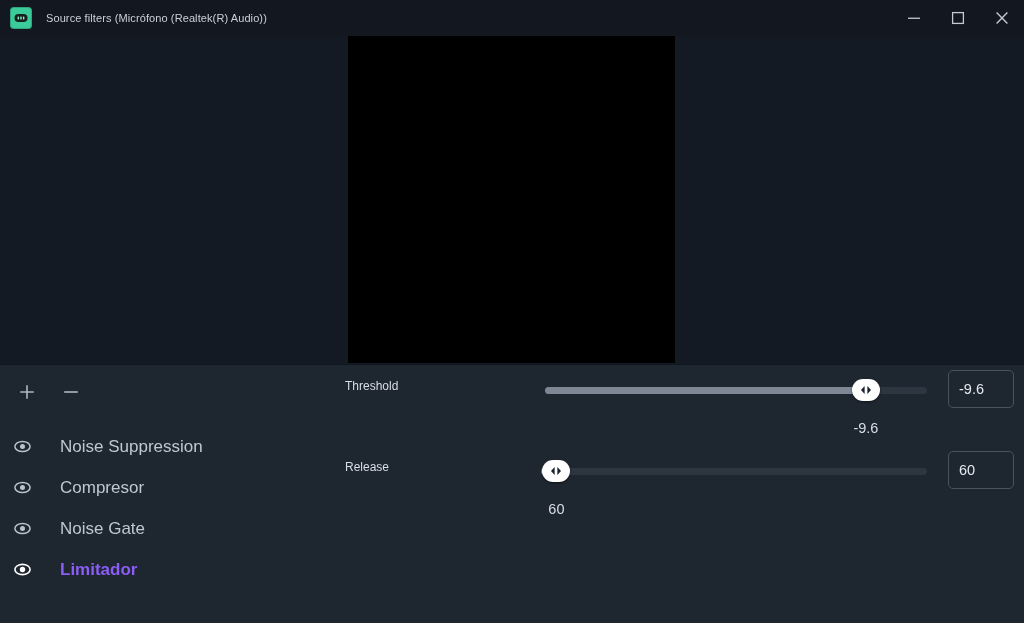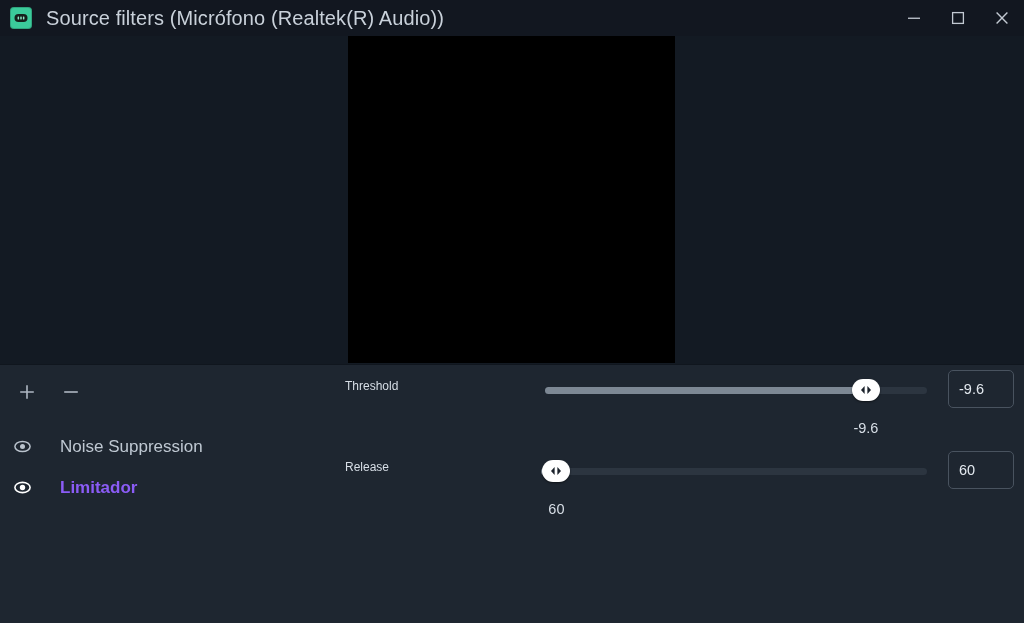--- a/index.html
+++ b/index.html
@@ -44,21 +44,21 @@
     display: flex;
     align-items: center;
     justify-content: center;
     flex: 0 0 auto;
     box-shadow: inset 0 0 0 1px rgba(0,0,0,0.18);
   }
   .title-icon svg { display: block; }
   .title-text {
     margin-left: 14px;
     color: #c9d1da;
-    font-size: 20px;
+    font-size: 11px;
     letter-spacing: 0.1px;
     white-space: nowrap;
     overflow: hidden;
     text-align: center;
   }
   .win-controls {
     margin-left: auto;
     display: flex;
     align-items: center;
     height: 36px;
@@ -301,21 +301,39 @@
         <div class="filter-item">
           <div class="eye">
             <svg width="19" height="19" viewBox="0 0 19 19">
               <ellipse cx="9.5" cy="9.5" rx="7.6" ry="5.1" fill="none" stroke="currentColor" stroke-width="1.5"></ellipse>
               <circle cx="9.5" cy="9.5" r="2.5" fill="currentColor"></circle>
             </svg>
           </div>
           <div class="filter-label">Noise Suppression</div>
         </div>
 
-
+        <div class="filter-item">
+          <div class="eye">
+            <svg width="19" height="19" viewBox="0 0 19 19">
+              <ellipse cx="9.5" cy="9.5" rx="7.6" ry="5.1" fill="none" stroke="currentColor" stroke-width="1.5"></ellipse>
+              <circle cx="9.5" cy="9.5" r="2.5" fill="currentColor"></circle>
+            </svg>
+          </div>
+          <div class="filter-label">Compresor</div>
+        </div>
+
+        <div class="filter-item">
+          <div class="eye">
+            <svg width="19" height="19" viewBox="0 0 19 19">
+              <ellipse cx="9.5" cy="9.5" rx="7.6" ry="5.1" fill="none" stroke="currentColor" stroke-width="1.5"></ellipse>
+              <circle cx="9.5" cy="9.5" r="2.5" fill="currentColor"></circle>
+            </svg>
+          </div>
+          <div class="filter-label">Noise Gate</div>
+        </div>
 
         <div class="filter-item selected">
           <div class="eye">
             <svg width="19" height="19" viewBox="0 0 19 19">
               <ellipse cx="9.5" cy="9.5" rx="7.6" ry="5.1" fill="none" stroke="currentColor" stroke-width="1.6"></ellipse>
               <circle cx="9.5" cy="9.5" r="2.7" fill="currentColor"></circle>
             </svg>
           </div>
           <div class="filter-label">Limitador</div>
         </div>

